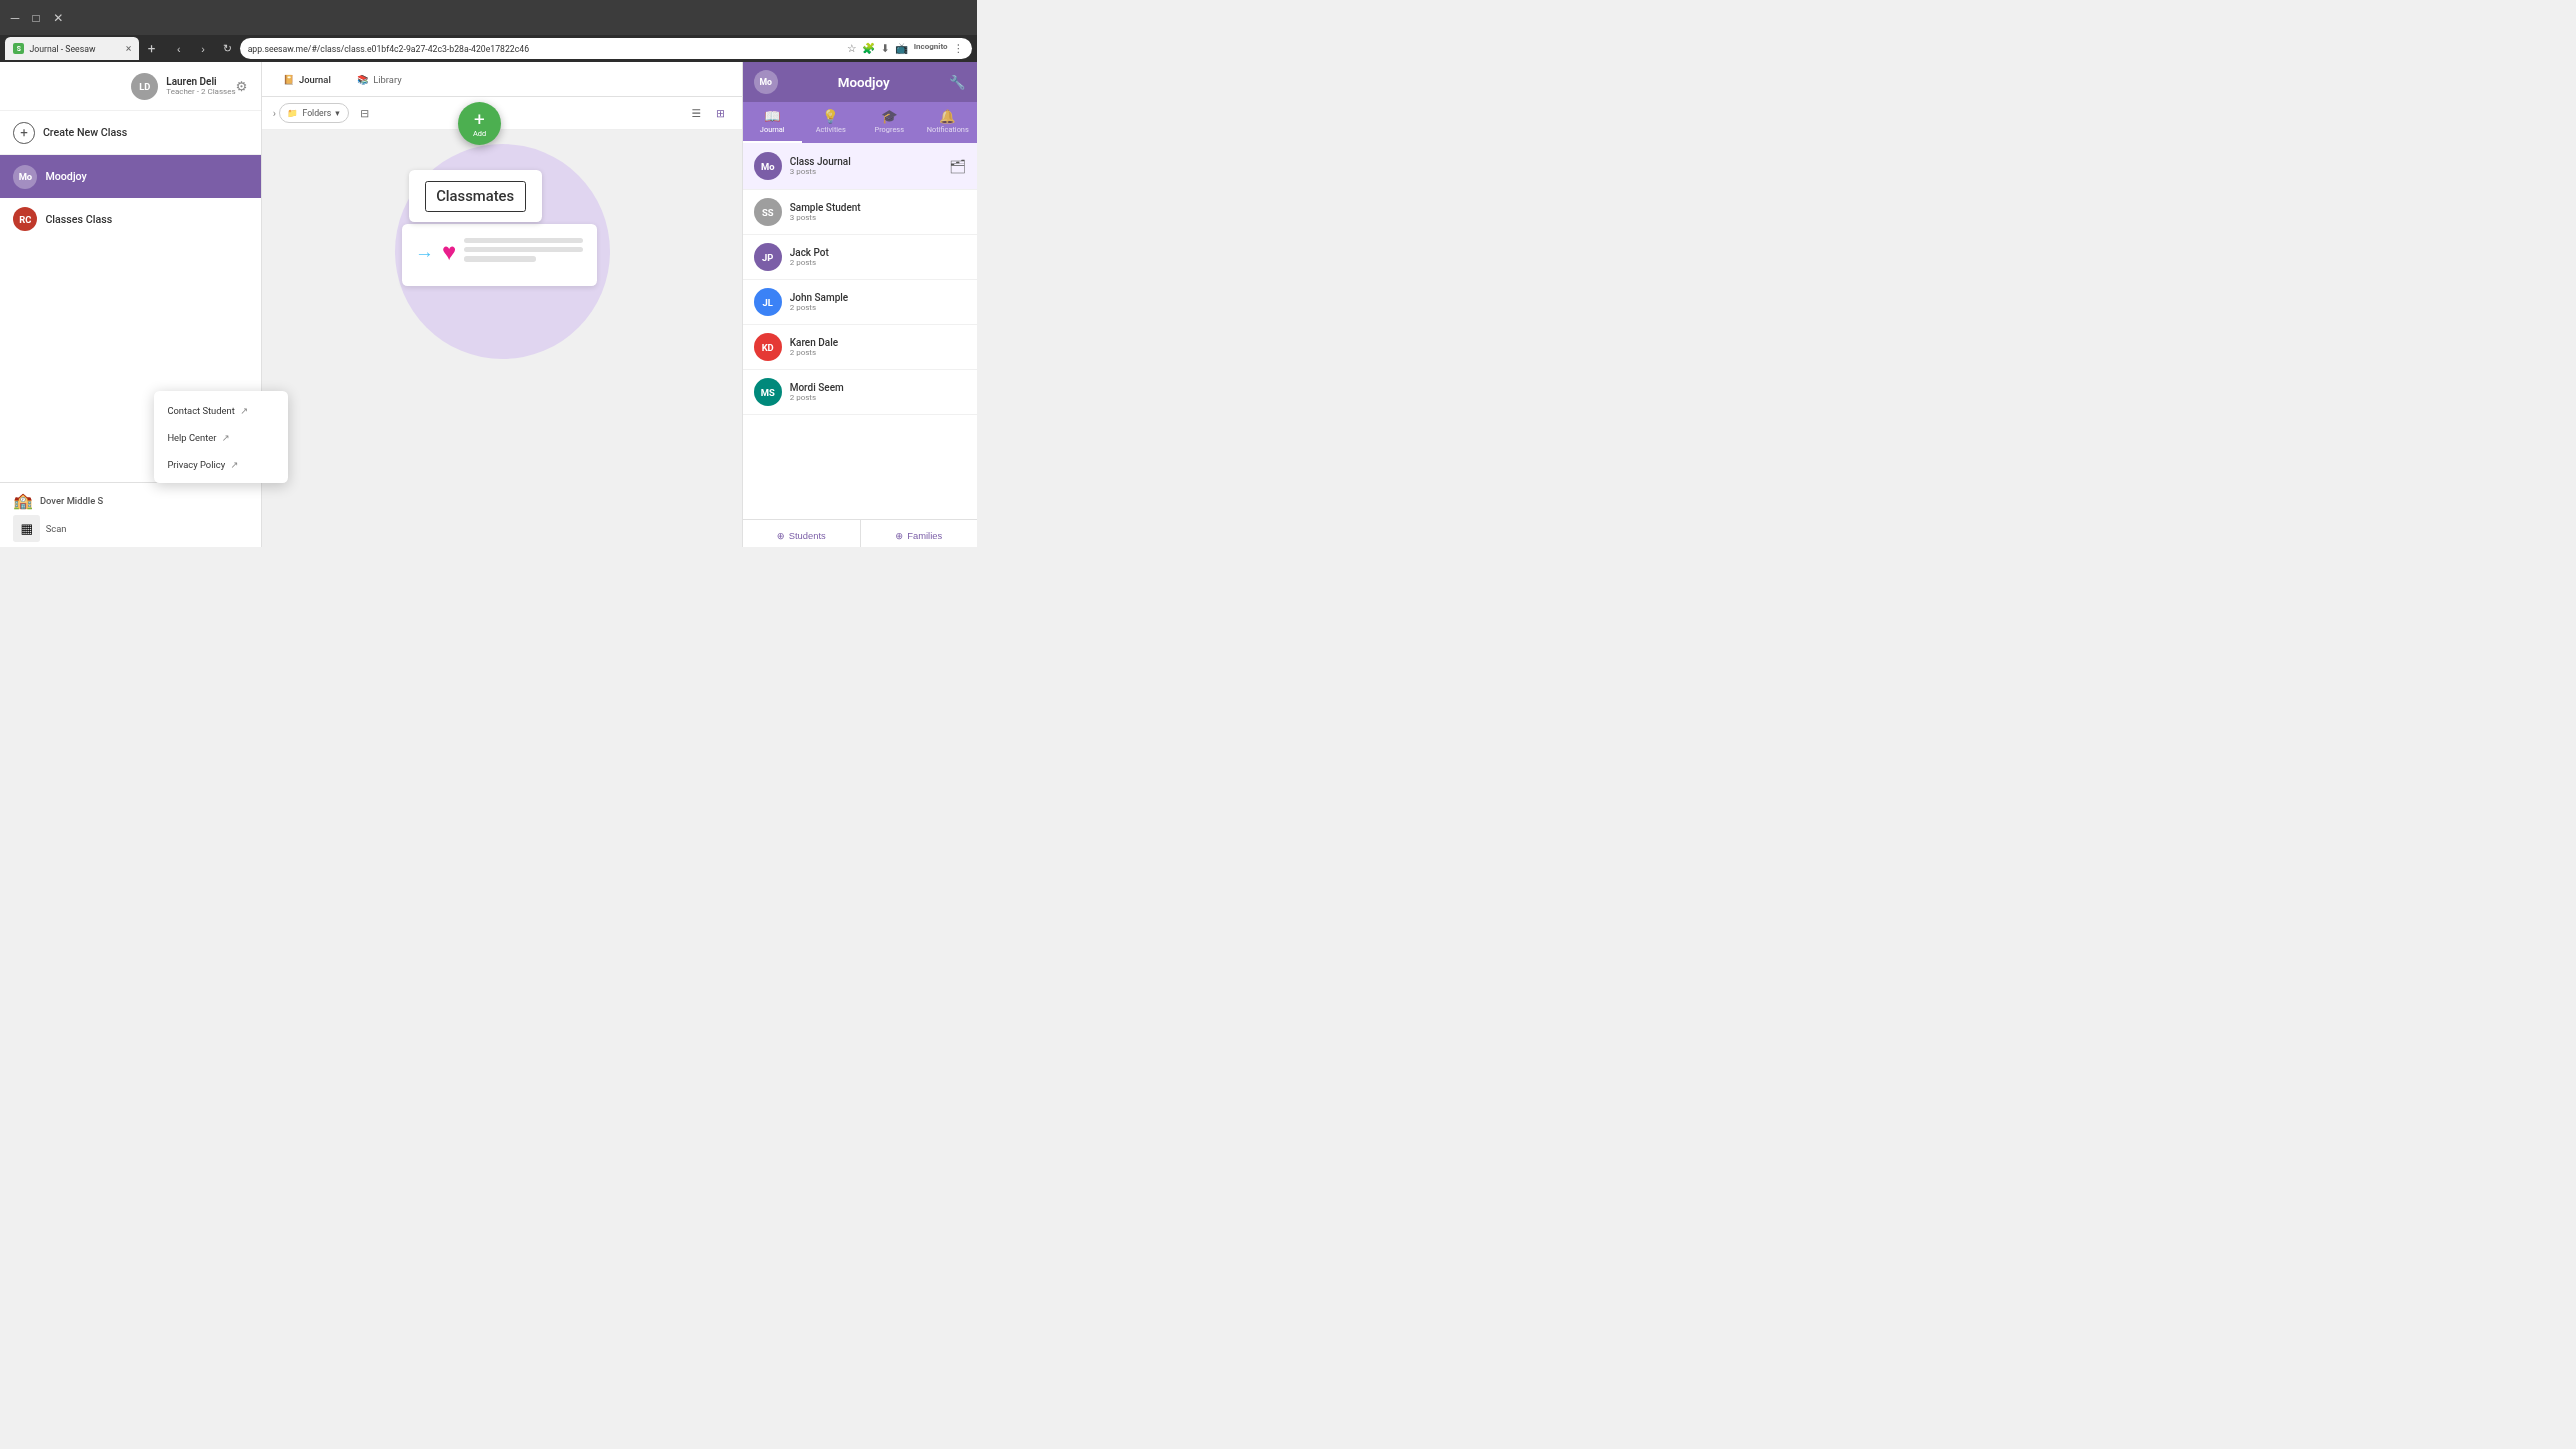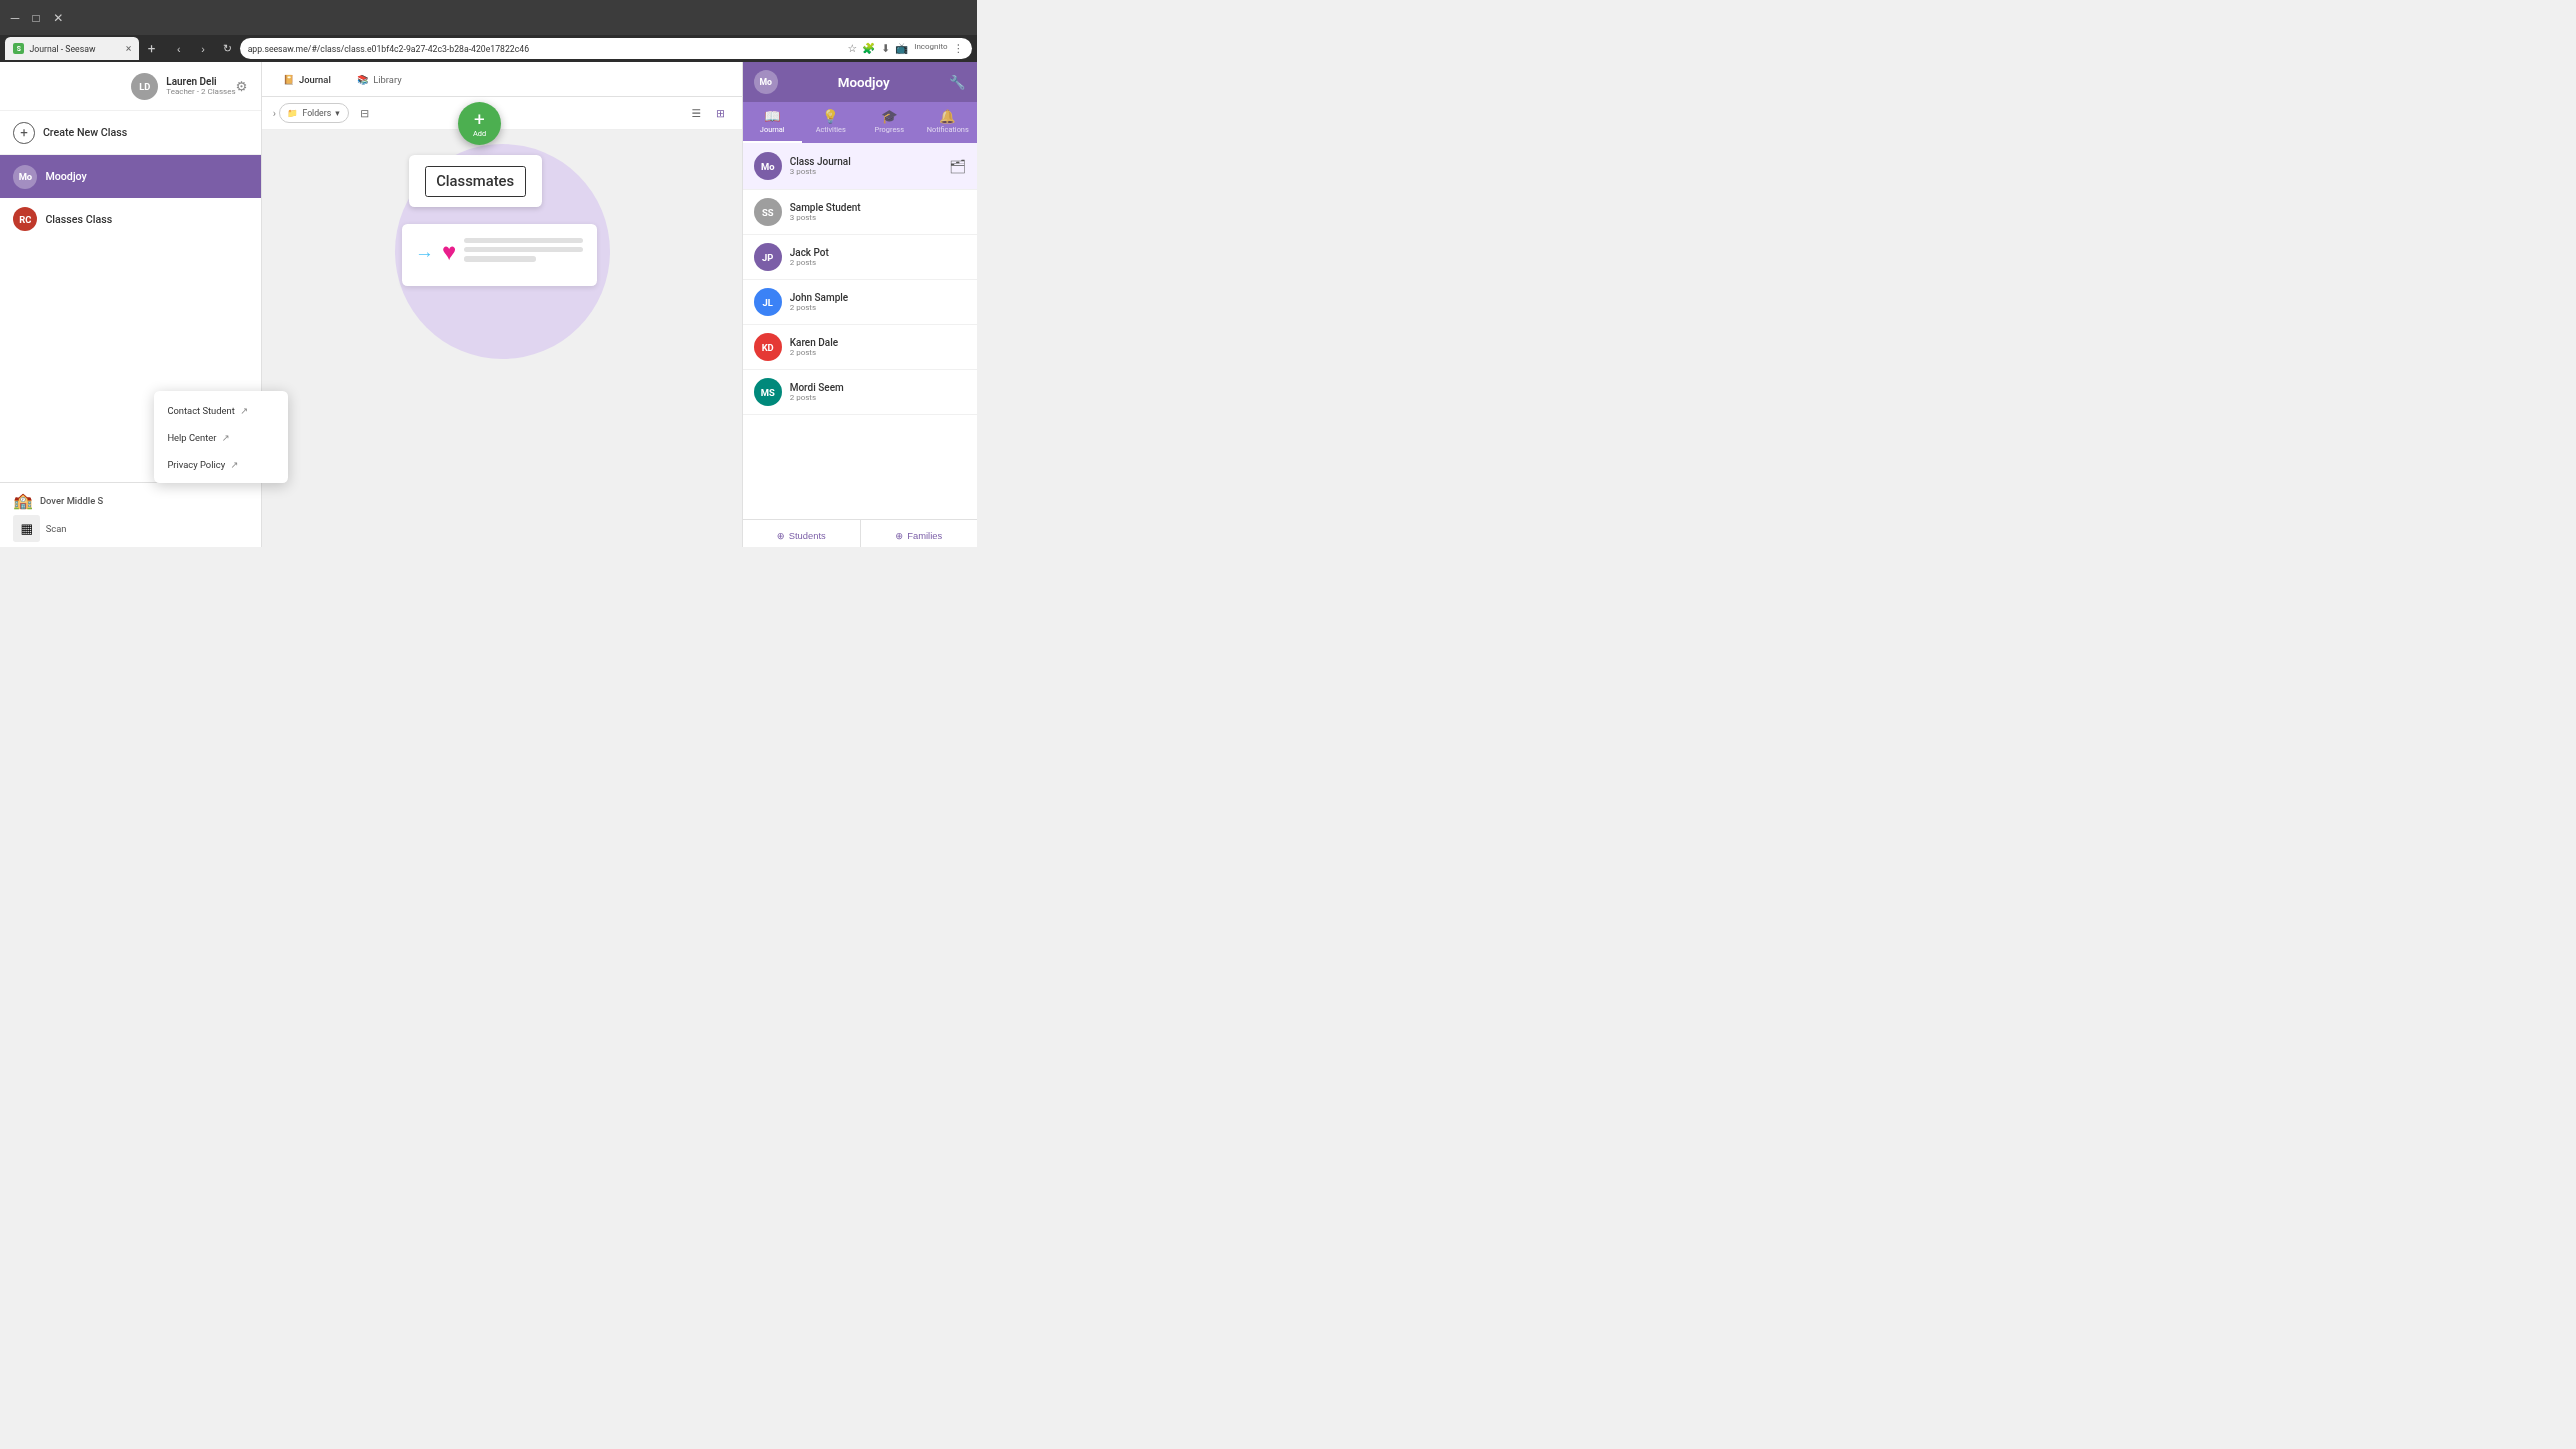--- a/index.html
+++ b/index.html
@@ -64,21 +64,21 @@
     
     .main-nav { background: white; height: 35px; display: flex; align-items: center; padding: 0 10.7px; gap: 5.4px; border-bottom: 0.7px solid #e0e0e0; }
     .nav-tab { display: flex; align-items: center; gap: 4px; padding: 5.4px 10.7px; border-radius: 13.4px; cursor: pointer; font-size: 9.4px; color: #666; }
     .nav-tab.active { color: #333; font-weight: 500; }
     
     .feed-area { flex: 1; display: flex; flex-direction: column; align-items: center; justify-content: center; }
     
     
     .illustration { position: relative; width: 241px; height: 241px; }
     .circle-bg { width: 215px; height: 215px; border-radius: 50%; background: #e0d5f0; position: absolute; top: 13.4px; left: 13.4px; }
-    .classmates-card { position: absolute; top: 25px; left: 27px; background: white; border-radius: 5.4px; padding: 10.7px 16px; box-shadow: 0 1.3px 5.4px rgba(0,0,0,0.15); z-index: 5; }
+    .classmates-card { position: absolute; top: 40px; left: 27px; background: white; border-radius: 5.4px; padding: 10.7px 16px; box-shadow: 0 1.3px 5.4px rgba(0,0,0,0.15); z-index: 5; }
     .classmates-title { font-size: 14.8px; font-weight: 500; color: #333; border: 1.3px solid #333; padding: 5.4px 10.7px; border-radius: 2.7px; }
     .card-content { position: absolute; top: 94px; left: 20px; background: white; border-radius: 5.4px; padding: 13.4px; box-shadow: 0 1.3px 5.4px rgba(0,0,0,0.1); z-index: 4; width: 195px; }
     .card-row { display: flex; align-items: center; gap: 8px; margin-bottom: 6.7px; }
     .arrow-icon { color: #4FC3F7; font-size: 19px; }
     .heart-icon { color: #E91E8C; font-size: 24px; }
     .card-lines { flex: 1; }
     .card-line { height: 5.4px; background: #e0e0e0; border-radius: 2.7px; margin-bottom: 4px; }
     .card-line:last-child { width: 60%; }
 
     
@@ -147,21 +147,21 @@
     <button class="nav-btn">↻</button>
   </div>
 
   <div class="address-bar">
     <span>app.seesaw.me/#/class/class.e01bf4c2-9a27-42c3-b28a-420e17822c46</span>
     <div class="address-bar-icons">
       <span>☆</span>
       <span>🧩</span>
       <span>⬇</span>
       <span>📺</span>
-      <span style="font-size:8px;color:#666;">Incognito</span>
+      <span style="font-size:8px;color:#666;font-weight:bold;">Incognito</span>
       <span>⋮</span>
     </div>
   </div>
 </div>
 
 <div class="app-container">
 
   <div class="sidebar">
 
     <div class="sidebar-header">

